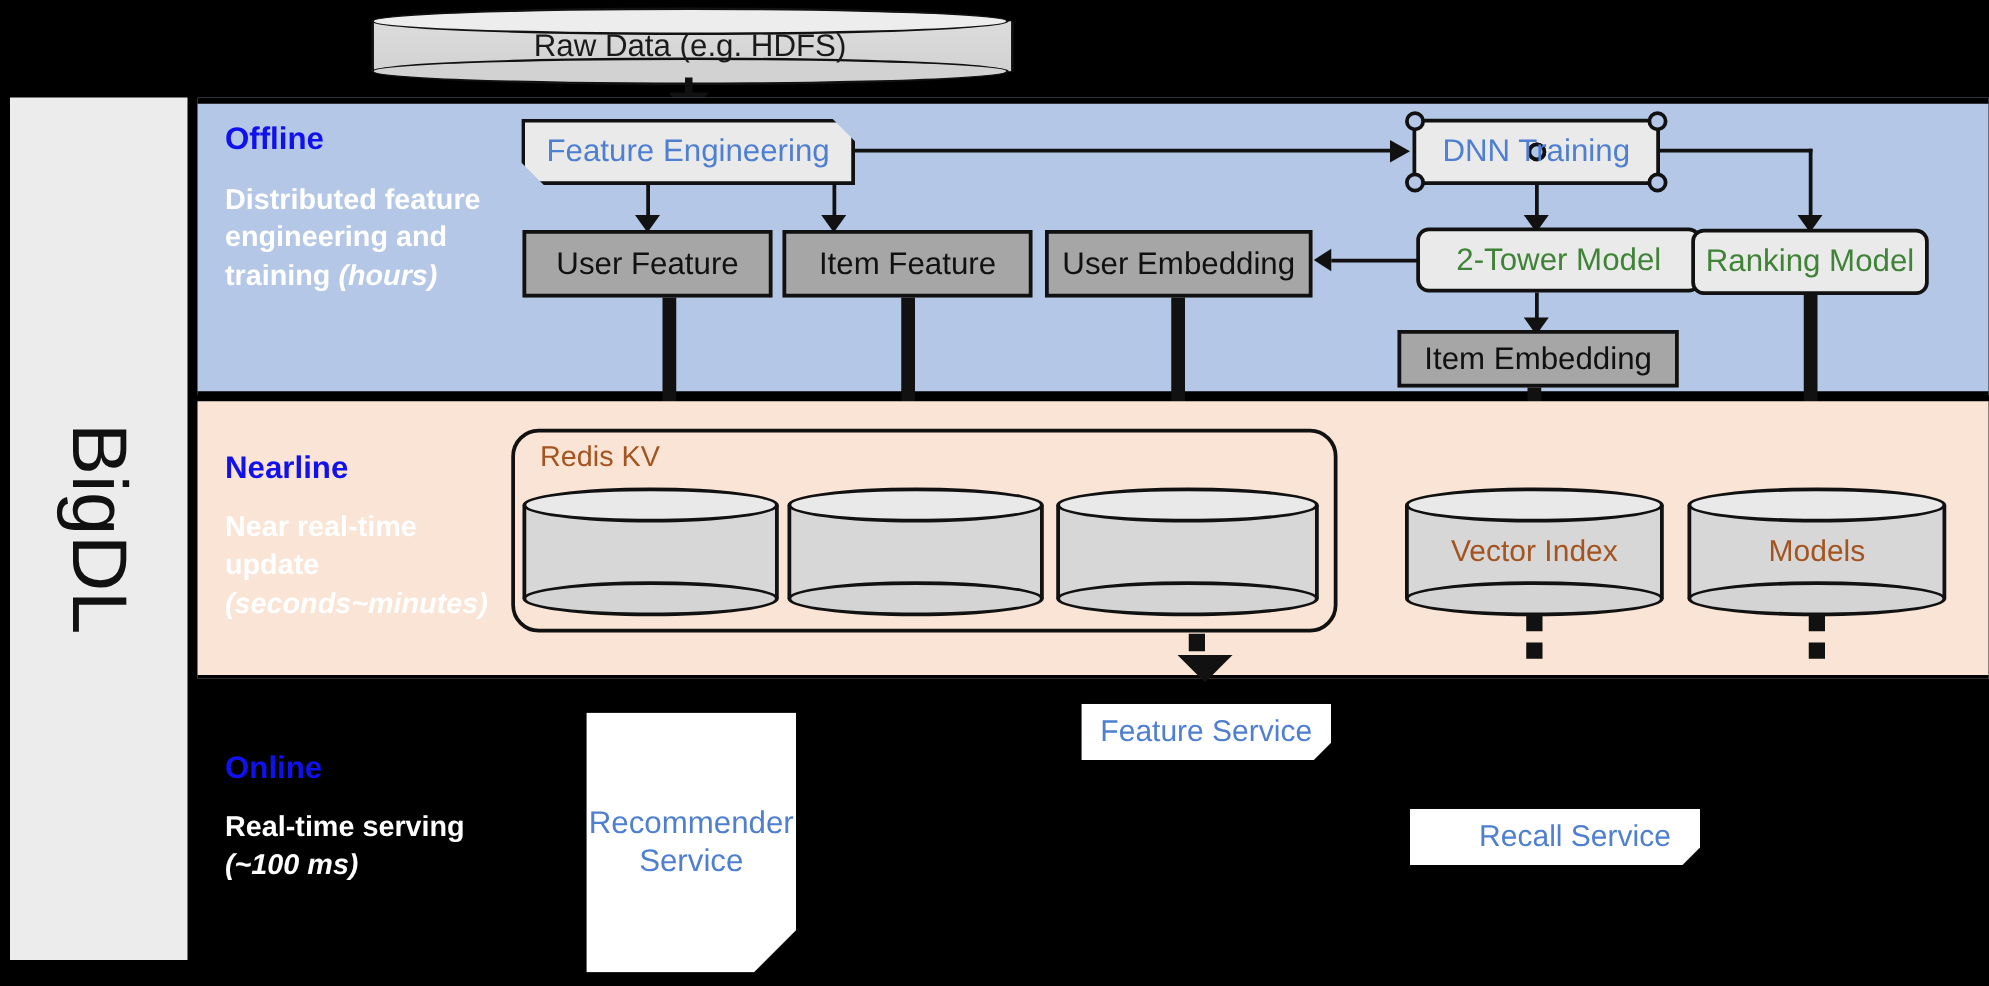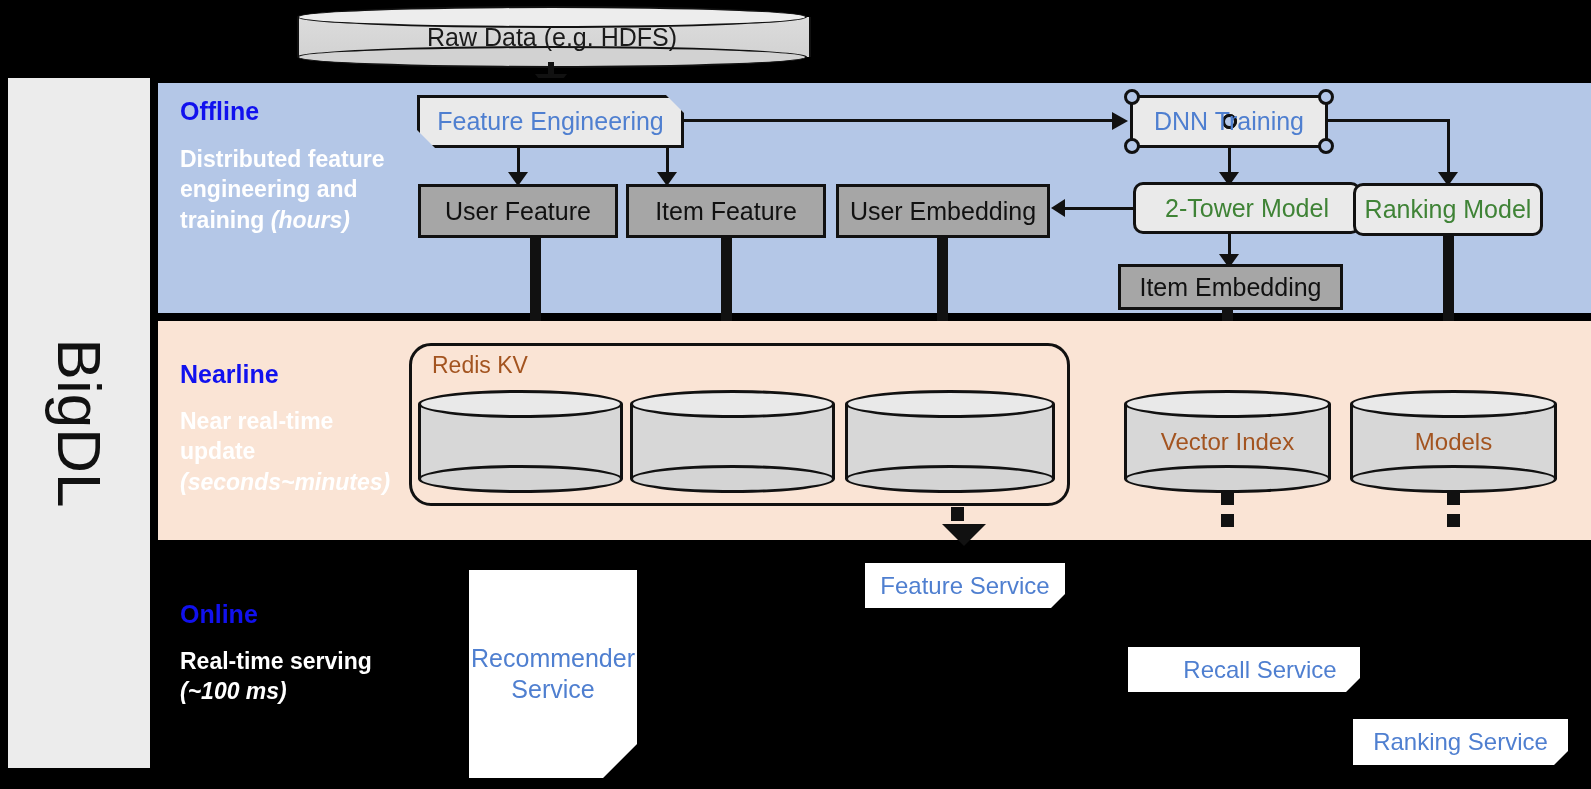--- a/index.html
+++ b/index.html
@@ -256,18 +256,14 @@
   <div class="doc" style="left:865px;top:563px;width:200px;height:45px;">
     <span class="lbl-blue" style="font-size:24px;">Feature Service</span>
     <span class="fold"></span>
   </div>
 
   <div class="doc" style="left:1128px;top:647px;width:200px;height:45px;padding-left:32px;">
     <span class="lbl-blue" style="font-size:24px;">Recall Service</span>
     <span class="fold"></span>
   </div>
 
-  <div class="doc" style="left:1353px;top:719px;width:215px;height:46px;">
-    <span class="lbl-blue" style="font-size:24px;">Ranking Service</span>
-    <span class="fold"></span>
-  </div>
 
 </div>
 
 </body></html>

